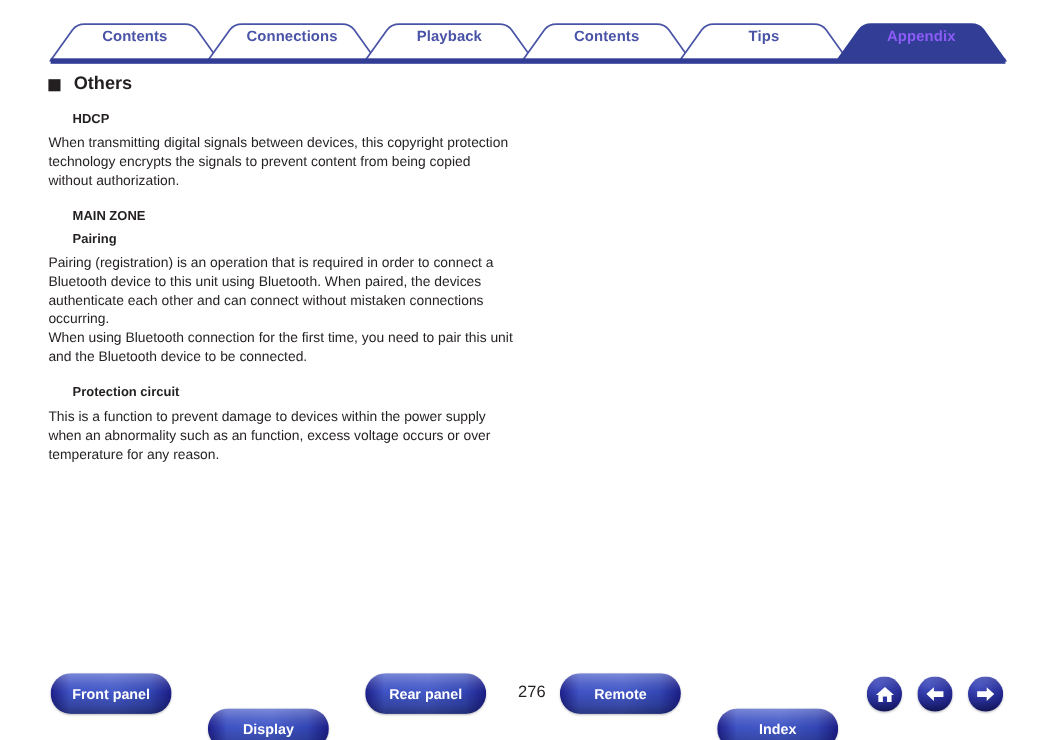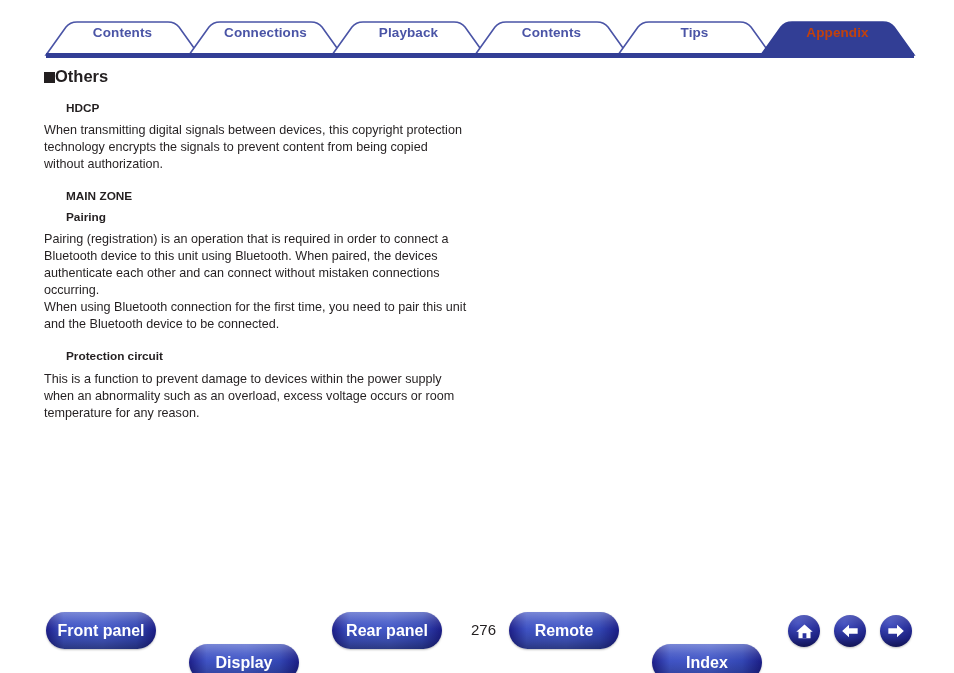--- a/index.html
+++ b/index.html
@@ -33,34 +33,34 @@
     transform: translateY(-50%);
     font-size: 13.5px;
     font-weight: bold;
     text-align: center;
     white-space: nowrap;
     color: #4a54a6;
     letter-spacing: .1px;
     line-height: 1;
   }
   .tab-label.active {
-    color: #c2410c;
+    color: #8b5cf6;
   }
 
   
   #content {
     position: absolute;
     left: 44px;
     top: 68px;
     width: 470px;
   }
   .section-head {
     display: flex;
     align-items: center;
-    gap: 0;
+    gap: 12px;
     margin: 0 0 16px 0;
   }
   .sq-bullet {
     width: 11px;
     height: 11px;
     background: #231f20;
     display: inline-block;
     flex: none;
     position: relative;
     top: 1px;
@@ -98,21 +98,21 @@
     height: 61px;
   }
   .pill {
     position: absolute;
     top: 0;
     height: 37px;
     border: none;
     border-radius: 19px;
     color: #ffffff;
     font-family: "Liberation Sans", sans-serif;
-    font-size: 16px;
+    font-size: 13px;
     font-weight: bold;
     text-align: center;
     line-height: 37px;
     cursor: pointer;
     padding: 0;
     background:
       linear-gradient(to bottom,
         rgba(255,255,255,0.30) 0%,
         rgba(255,255,255,0.10) 26%,
         rgba(255,255,255,0.00) 46%,
@@ -199,21 +199,21 @@
   <p class="term">HDCP</p>
   <p class="desc">When transmitting digital signals between devices, this copyright protection technology encrypts the signals to prevent content from being copied without authorization.</p>
 
   <p class="term">MAIN ZONE</p>
 
   <p class="term">Pairing</p>
   <p class="desc" style="white-space:pre-line;">Pairing (registration) is an operation that is required in order to connect a Bluetooth device to this unit using Bluetooth. When paired, the devices authenticate each other and can connect without mistaken connections occurring.
 When using Bluetooth connection for the first time, you need to pair this unit and the Bluetooth device to be connected.</p>
 
   <p class="term">Protection circuit</p>
-  <p class="desc">This is a function to prevent damage to devices within the power supply when an abnormality such as an overload, excess voltage occurs or room temperature for any reason.</p>
+  <p class="desc">This is a function to prevent damage to devices within the power supply when an abnormality such as an function, excess voltage occurs or over temperature for any reason.</p>
 
 </div>
 
 <div id="footer">
 
   <button class="pill" style="left:46px;width:110px;">
     <span>Front panel</span>
   </button>
 
   <button class="pill" style="left:189px;width:110px;margin-top:32px;">

